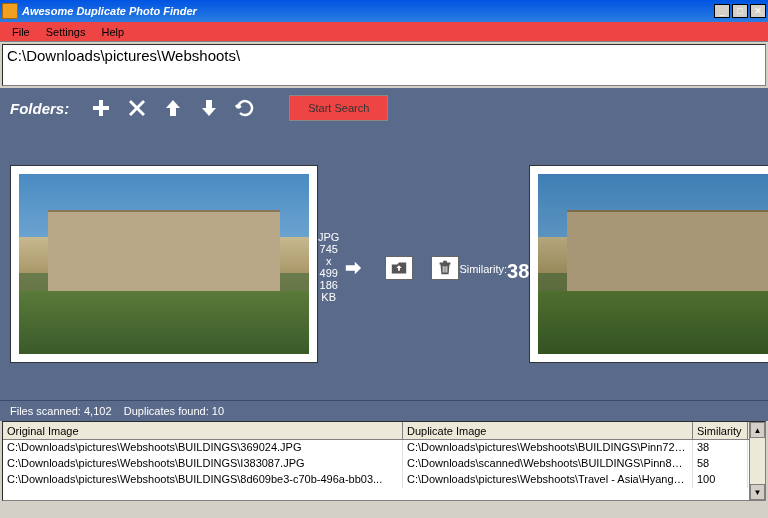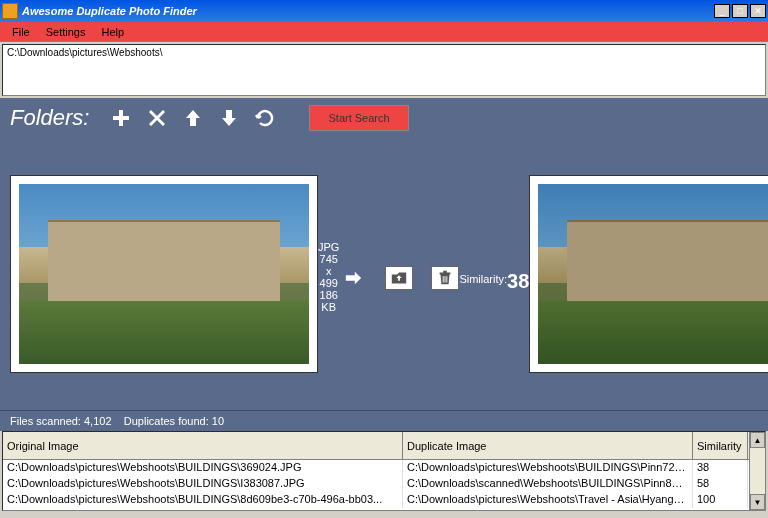--- a/index.html
+++ b/index.html
@@ -6,24 +6,24 @@
 body { font-family: Tahoma, Arial, sans-serif; font-size: 11px; background: #d4d0c8; width: 768px; height: 518px; overflow: hidden; }
 
 .titlebar { background: linear-gradient(#0054e3, #2b7de0); height: 22px; display: flex; align-items: center; padding: 0 2px; color: white; }
 .titlebar-icon { width: 16px; height: 16px; background: #f0a020; margin-right: 4px; border: 1px solid #aa6600; }
 .titlebar-title { flex: 1; font-weight: bold; font-size: 11px; font-style: italic; }
 .win-btn { width: 16px; height: 14px; background: #d4d0c8; border: 1px solid #000; margin-left: 2px; display: flex; align-items: center; justify-content: center; font-size: 9px; font-family: Arial; cursor: pointer; }
 
 .menubar { background: #ef4444; height: 20px; display: flex; align-items: center; padding: 0 4px; border-bottom: 1px solid #808080; }
 .menu-item { padding: 2px 8px; cursor: pointer; }
 
-.path-area { background: white; height: 52px; border: 1px inset #808080; margin: 2px; padding: 2px 4px; font-size: 10px; overflow: auto; }
+.path-area { background: white; height: 42px; border: 1px inset #808080; margin: 2px; padding: 2px 4px; font-size: 15px; overflow: auto; }
 
 .toolbar { background: #5a6a8a; height: 40px; display: flex; align-items: center; padding: 0 10px; gap: 12px; color: white; }
-.folders-label { font-size: 22px; font-style: italic; font-weight: normal; margin-right: 8px; }
+.folders-label { font-size: 15px; font-style: italic; font-weight: bold; margin-right: 8px; }
 .tb-btn { width: 24px; height: 24px; display: flex; align-items: center; justify-content: center; cursor: pointer; color: white; }
 .tb-btn svg { width: 20px; height: 20px; }
 .start-btn { background: #ef4444; border: 1px solid #888; padding: 6px 18px; color: #333; font-size: 11px; cursor: pointer; margin-left: 20px; }
 
 .main-area { background: #5a6a8a; display: flex; padding: 10px; height: 272px; gap: 0; }
 .photo-panel { flex: 1; display: flex; flex-direction: row; align-items: center; }
 .photo-frame { background: white; padding: 8px; border: 1px solid #333; }
 .photo-img { width: 290px; height: 180px; display: block; background: linear-gradient(to bottom, #4a8bc2 0%, #6ba3d0 35%, #c8b890 35%, #a89868 55%, #6a7a4a 55%, #5a6a3a 100%); position: relative; overflow: hidden; }
 .photo-img::before { content: ''; position: absolute; top: 20%; left: 10%; width: 80%; height: 45%; background: #b8a888; border-top: 2px solid #887858; }
 .photo-img::after { content: ''; position: absolute; bottom: 0; left: 0; right: 0; height: 35%; background: linear-gradient(#5a7a3a, #3a5a2a); }
@@ -36,21 +36,21 @@
 .similarity-panel { width: 70px; display: flex; flex-direction: row; align-items: center; padding-top: 10px; color: white; }
 .sim-label { font-size: 11px; }
 .sim-value { font-size: 20px; font-weight: bold; margin-top: 4px; }
 .sim-refresh { margin-top: 20px; cursor: pointer; }
 .sim-refresh svg { width: 20px; height: 20px; }
 
 .status-bar { background: #5a6a8a; color: white; padding: 4px 10px; font-size: 11px; border-top: 1px solid #3a4a6a; }
 
 .results-area { background: white; border: 1px inset #808080; margin: 0 2px 2px 2px; height: 80px; display: flex; }
 .results-table { flex: 1; overflow: hidden; }
-.rt-header { display: flex; background: #ece9d8; border-bottom: 1px solid #808080; height: 28px; }
+.rt-header { display: flex; background: #ece9d8; border-bottom: 1px solid #808080; height: 18px; }
 .rt-hcell { border-right: 1px solid #808080; padding: 2px 4px; font-size: 11px; display: flex; align-items: center; overflow: hidden; white-space: nowrap; }
 .rt-body { overflow-y: auto; }
 .rt-row { display: flex; height: 16px; }
 .rt-cell { border-right: 1px solid #e0e0e0; padding: 1px 4px; font-size: 11px; overflow: hidden; white-space: nowrap; text-overflow: ellipsis; }
 .col-orig { width: 400px; }
 .col-dup { width: 290px; }
 .col-sim { width: 55px; }
 .scrollbar { width: 16px; background: #ece9d8; border-left: 1px solid #808080; display: flex; flex-direction: column; }
 .sb-btn { height: 16px; background: #d4d0c8; border: 1px solid #808080; display: flex; align-items: center; justify-content: center; cursor: pointer; font-size: 8px; }
 .sb-track { flex: 1; }

